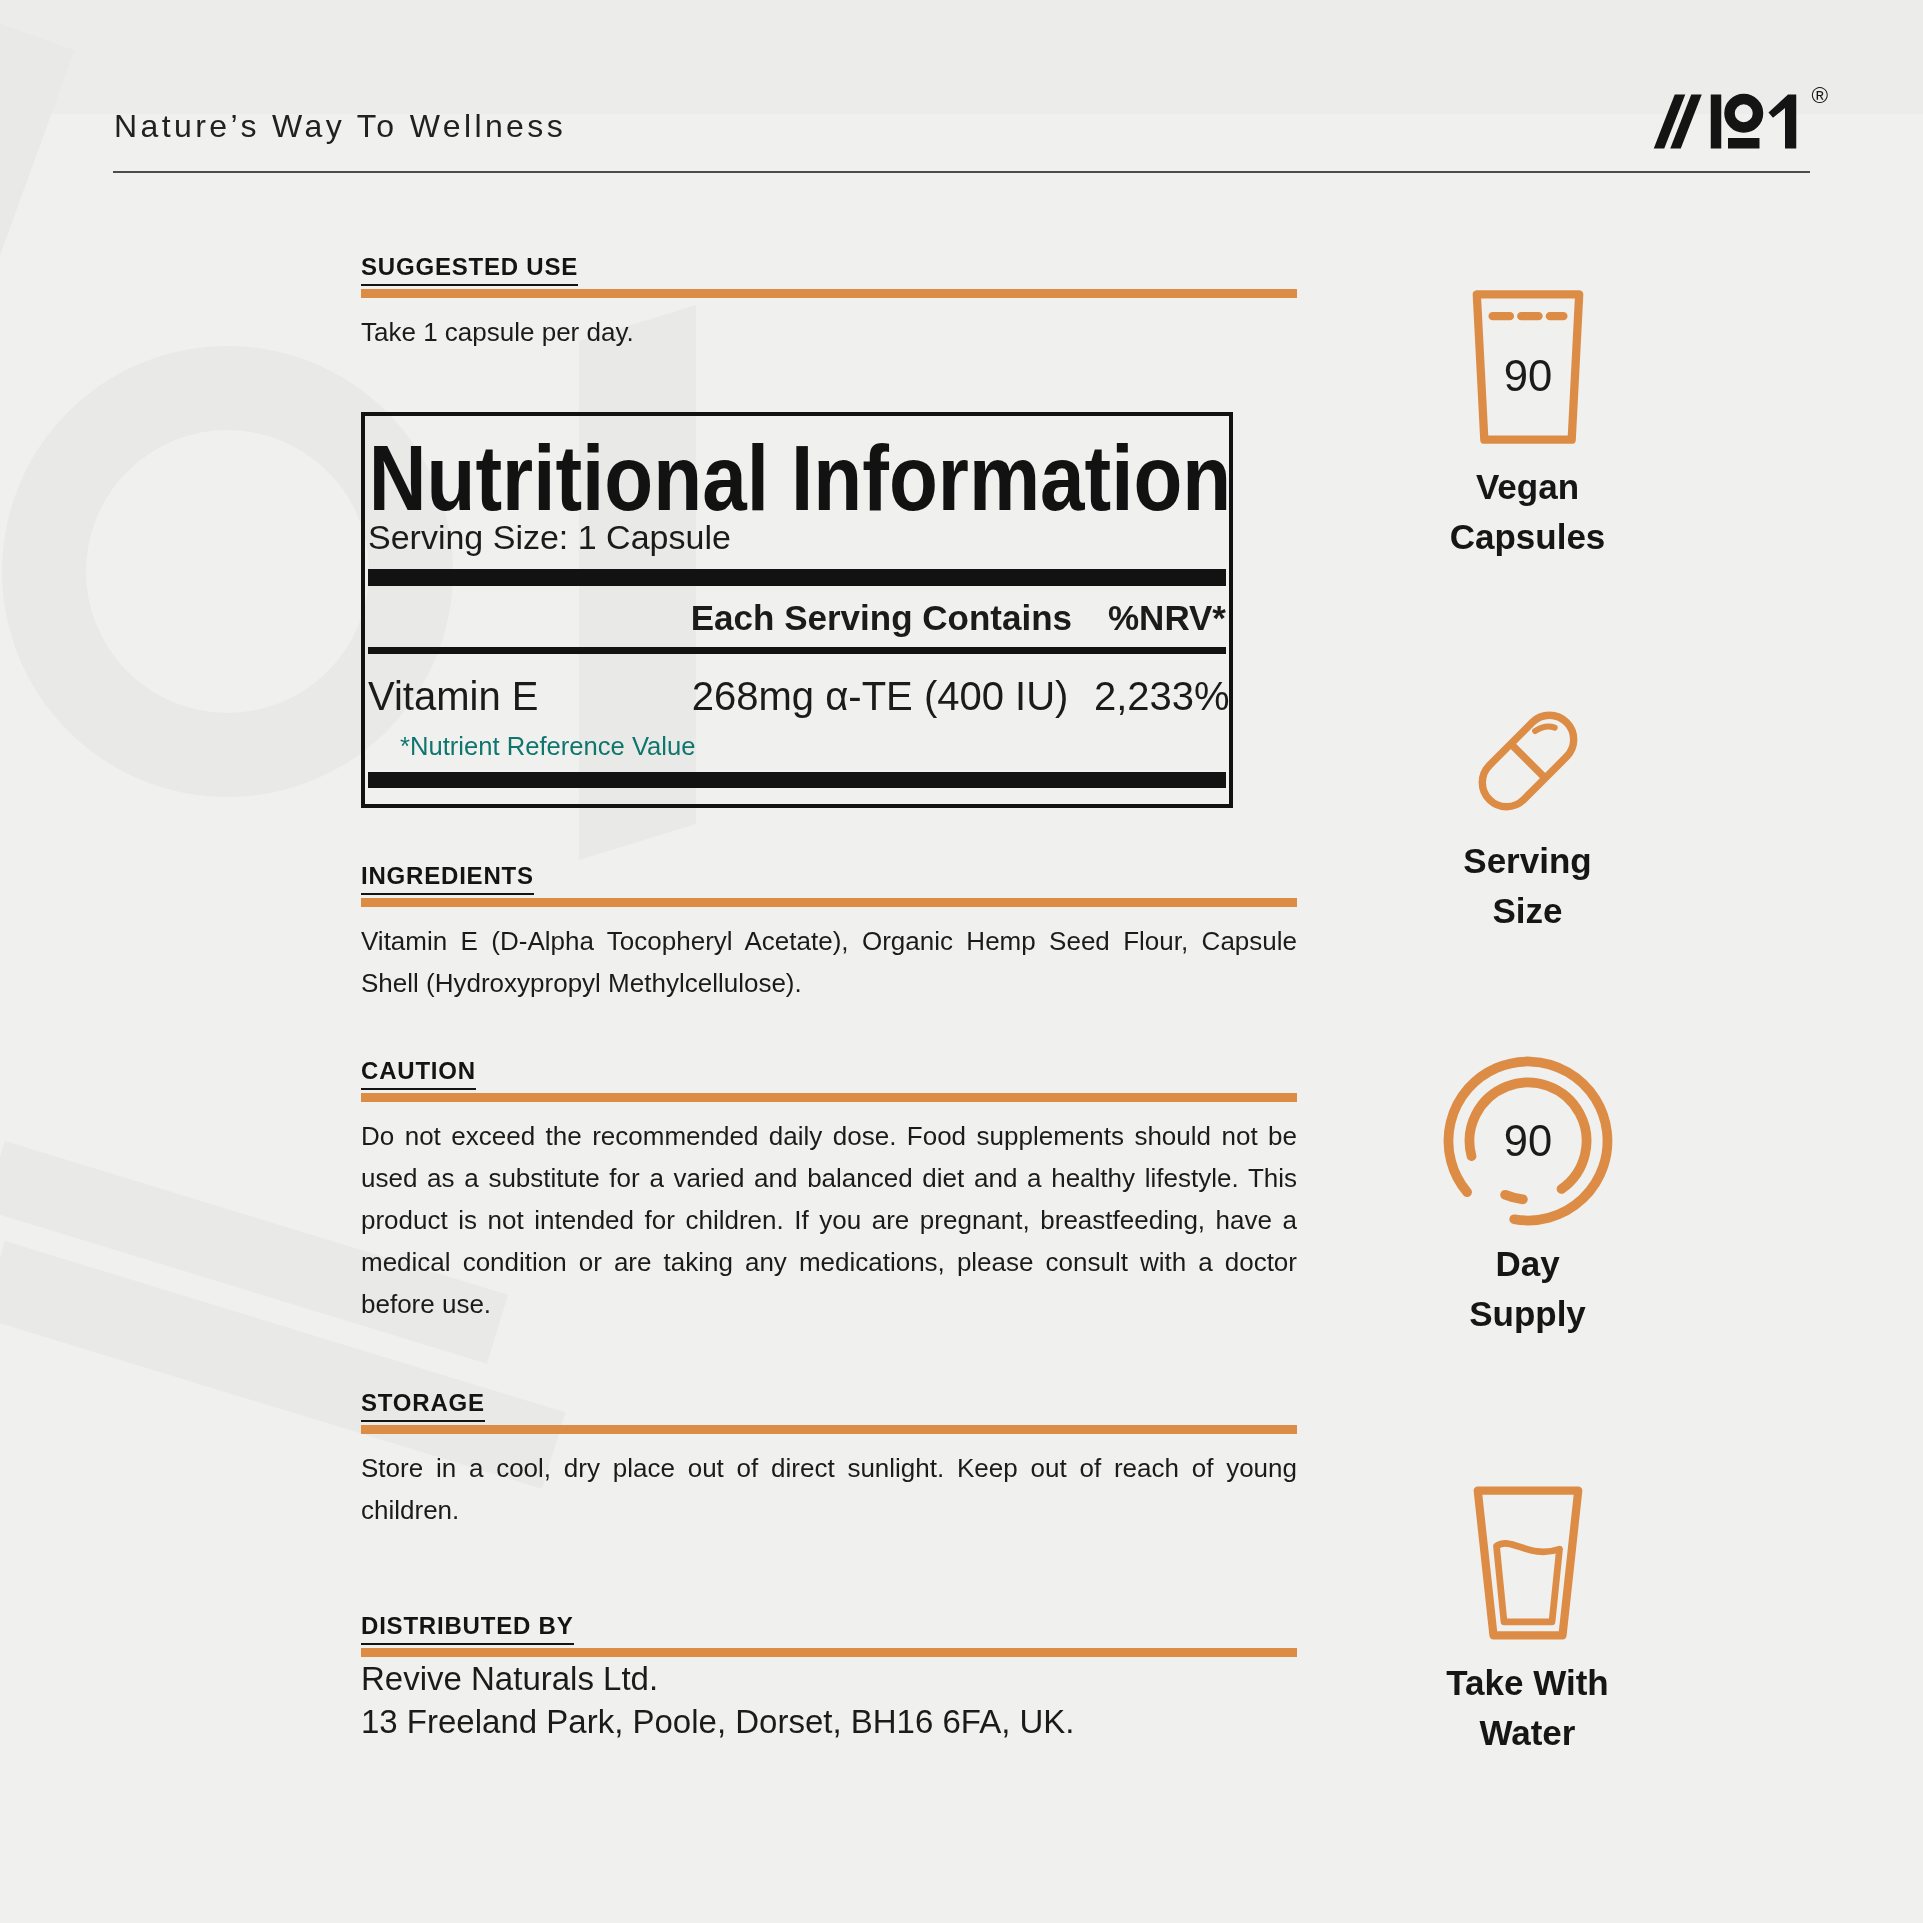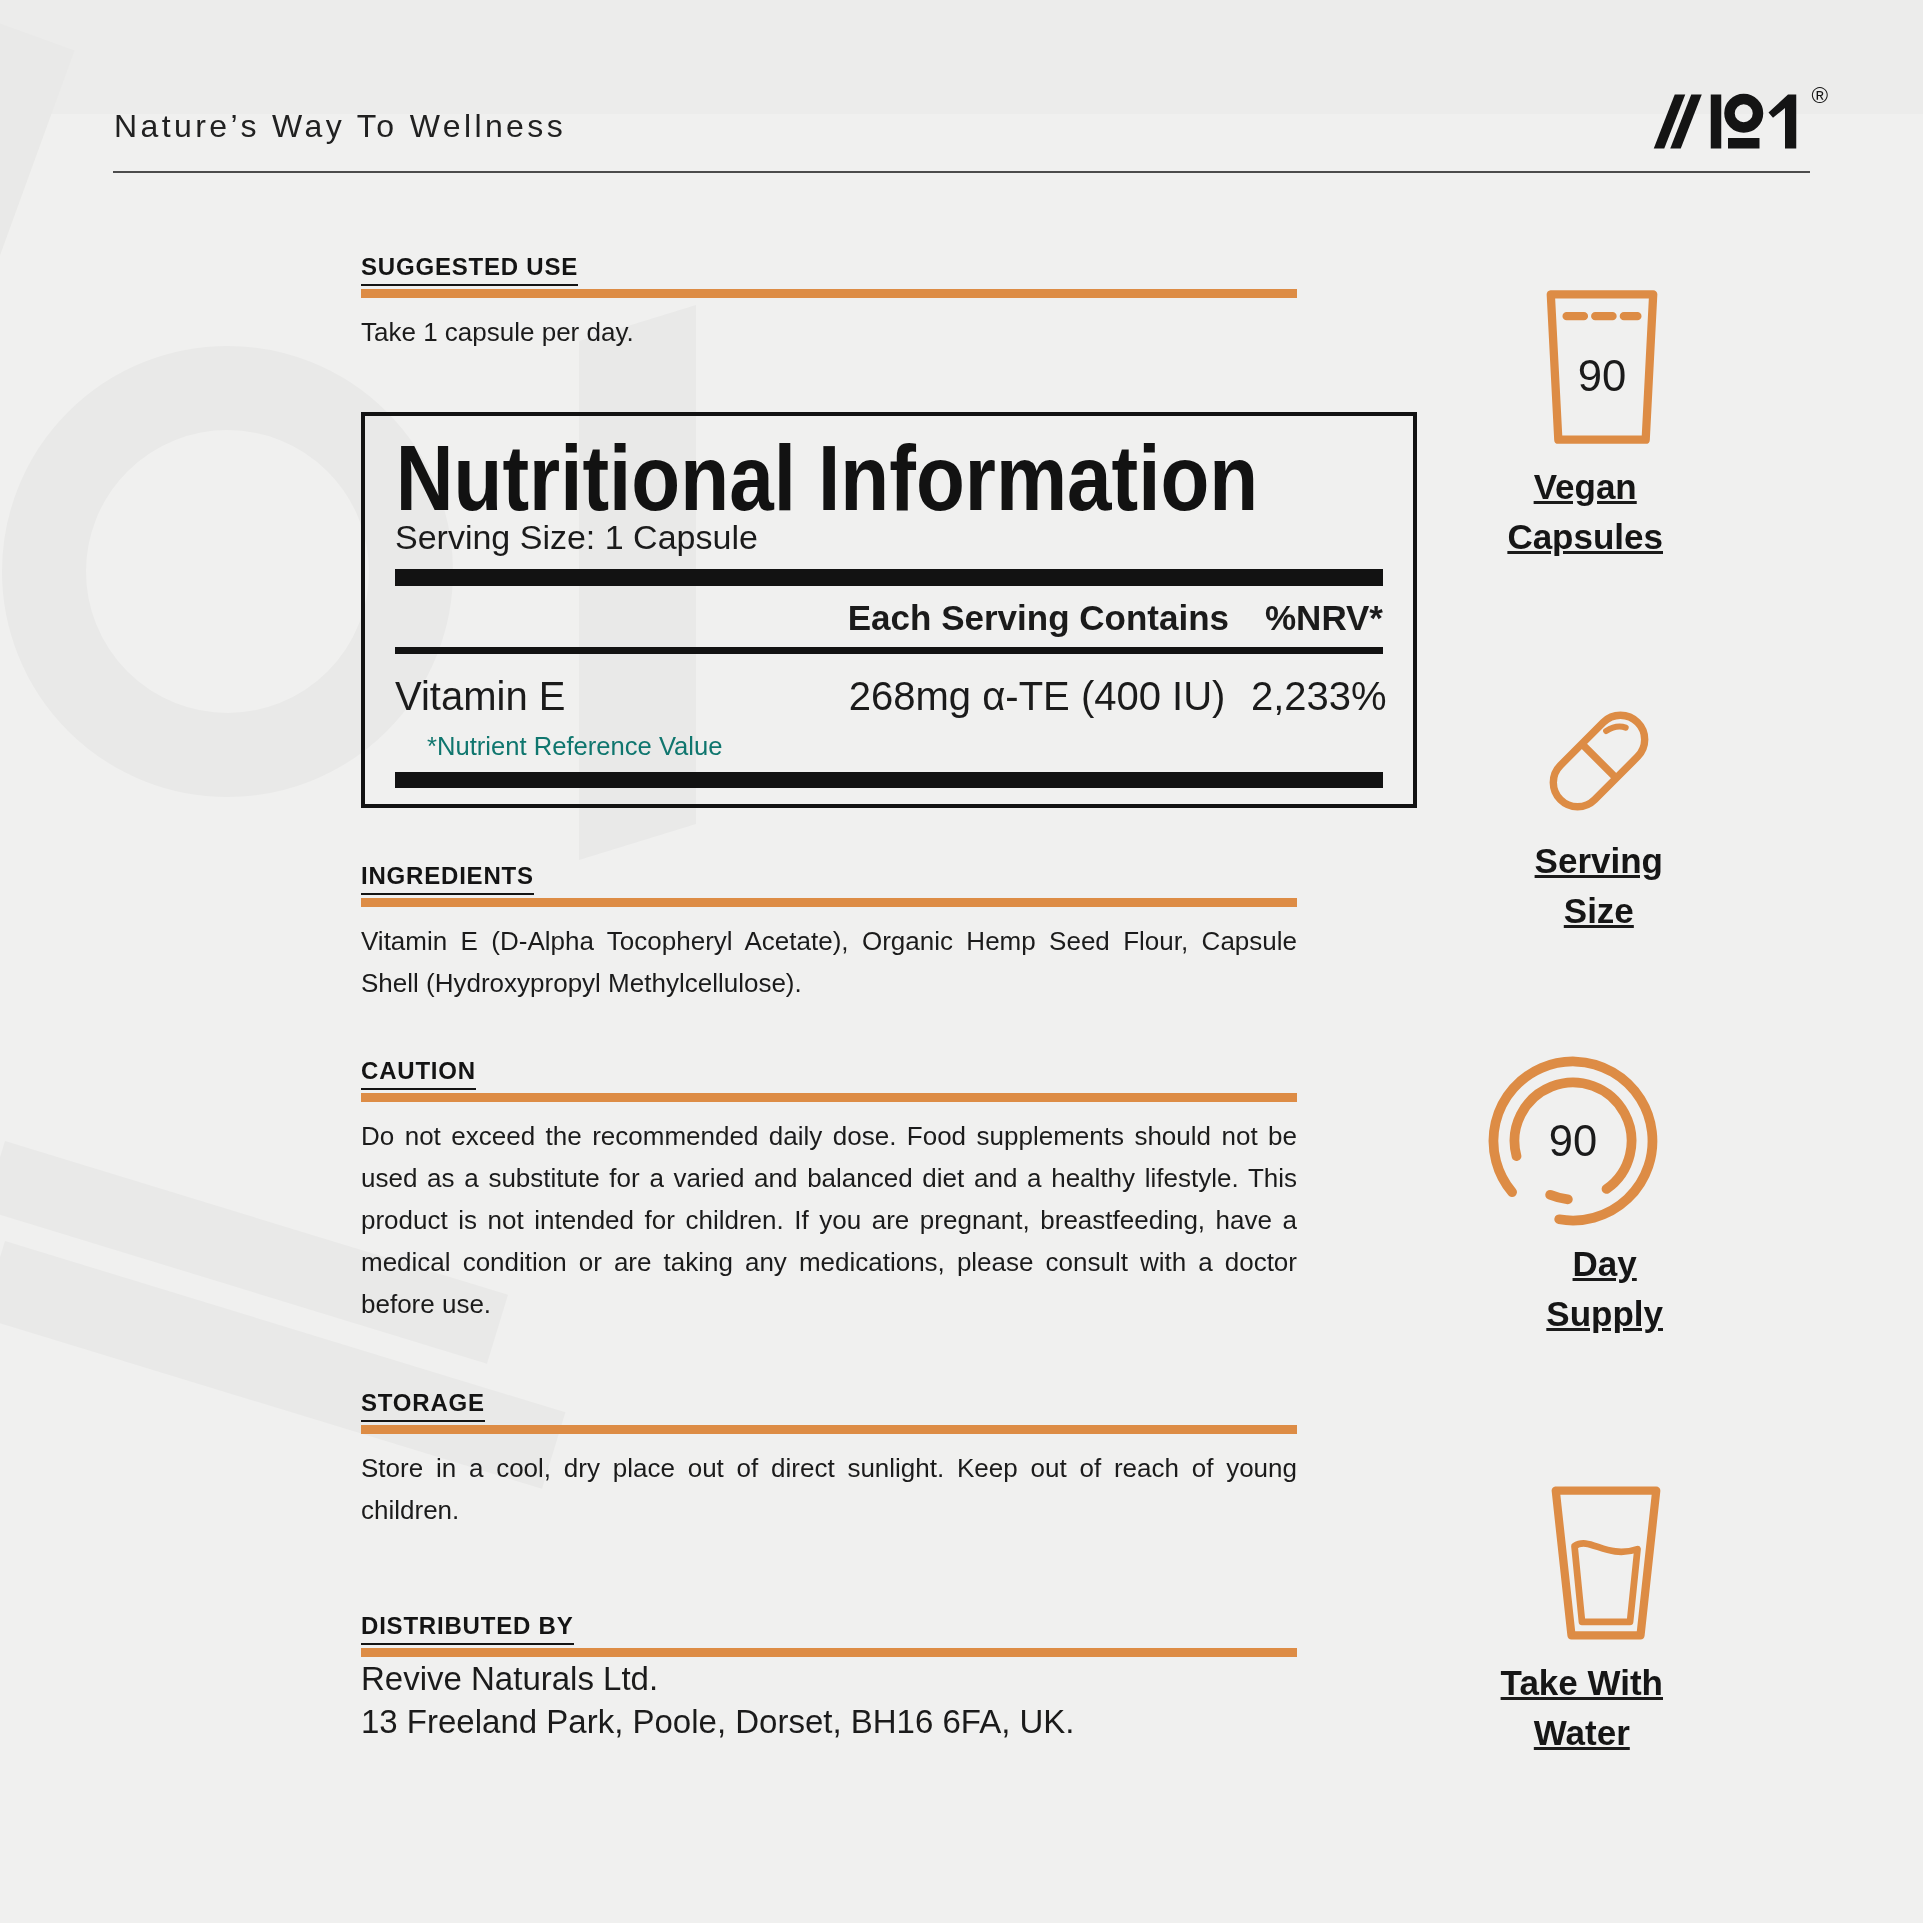--- a/index.html
+++ b/index.html
@@ -25,35 +25,35 @@
   
   .section{position:absolute;left:361px;width:936px;}
   .sec-heading{display:inline-block;font-size:24px;font-weight:700;letter-spacing:0.8px;color:#141414;
     border-bottom:2.3px solid #141414;padding-bottom:5.3px;line-height:1.05;}
   .orange-rule{height:8.3px;background:#DD8C45;margin-top:3px;}
   .sec-body{margin-top:12.8px;font-size:26px;line-height:42px;color:#1b1b1b;}
   .just{text-align:justify;}
   .addr-line{font-size:33px;line-height:43px;}
   .addr-line:first-child{margin-top:12.8px;}
   
-  .nutri-box{position:absolute;left:361px;top:412px;width:1056px;height:396px;
-    border:4.5px solid #121212;box-sizing:border-box;padding:0 30px;background:transparent;}
+  .nutri-box{position:absolute;left:361px;top:412px;width:872px;height:396px;
+    border:4.5px solid #121212;box-sizing:border-box;padding:0 3px;background:transparent;}
   .nutri-title-svg{display:block;margin-top:7.5px;}
   .serving-row{display:flex;justify-content:space-between;font-size:34px;margin-top:1.5px;}
   .bar{background:#121212;}
   .bar-thick{height:16.5px;margin-top:12px;}
   .bar-thin{height:6.8px;margin-top:9.8px;}
   .contains-row{display:flex;justify-content:flex-end;gap:36px;font-size:35px;font-weight:700;margin-top:12px;}
   .vit-row{display:flex;align-items:baseline;font-size:40px;margin-top:19.5px;}
   .vit-row .nutrient{flex:1;}
   .vit-row .nrv{width:132px;text-align:right;margin-left:25.6px;}
   .footnote{font-size:25.6px;margin-top:13.5px;padding-left:32px;color:#0f766e;}
   .bar-bottom{height:16.5px;margin-top:10.5px;}
   
-  .badge{position:absolute;left:1392px;width:271px;display:flex;flex-direction:column;align-items:flex-end;text-decoration:underline;}
+  .badge{position:absolute;left:1392px;width:271px;display:flex;flex-direction:column;align-items:center;}
   .badge-label{white-space:pre-line;text-align:center;font-size:35px;font-weight:700;line-height:50px;color:#161616;}
   .b1{top:289px;}  .b1 .badge-label{margin-top:16.5px;}
   .b2{top:697px;}  .b2 .badge-label{margin-top:10.5px;}
   .b3{top:1051px;} .b3 .badge-label{margin-top:8px;}
   .b4{top:1485px;} .b4 .badge-label{margin-top:16.5px;}
   .icon-num{font-family:"Liberation Sans", sans-serif;}
 </style>
 </head>
 <body>
 

